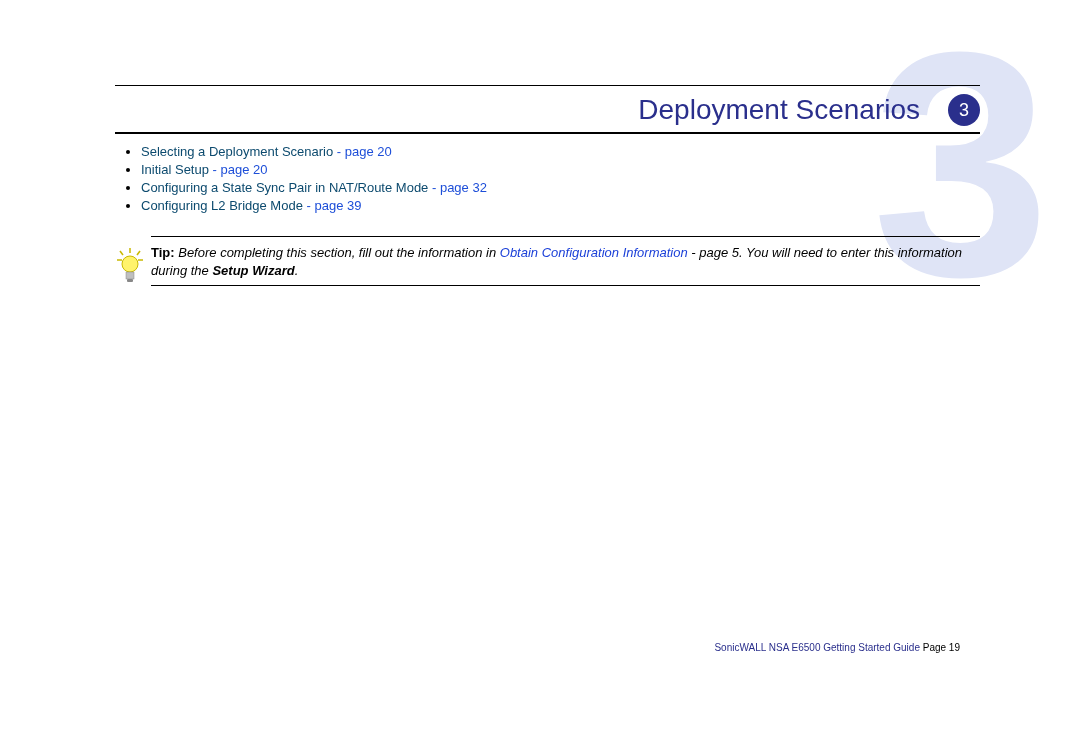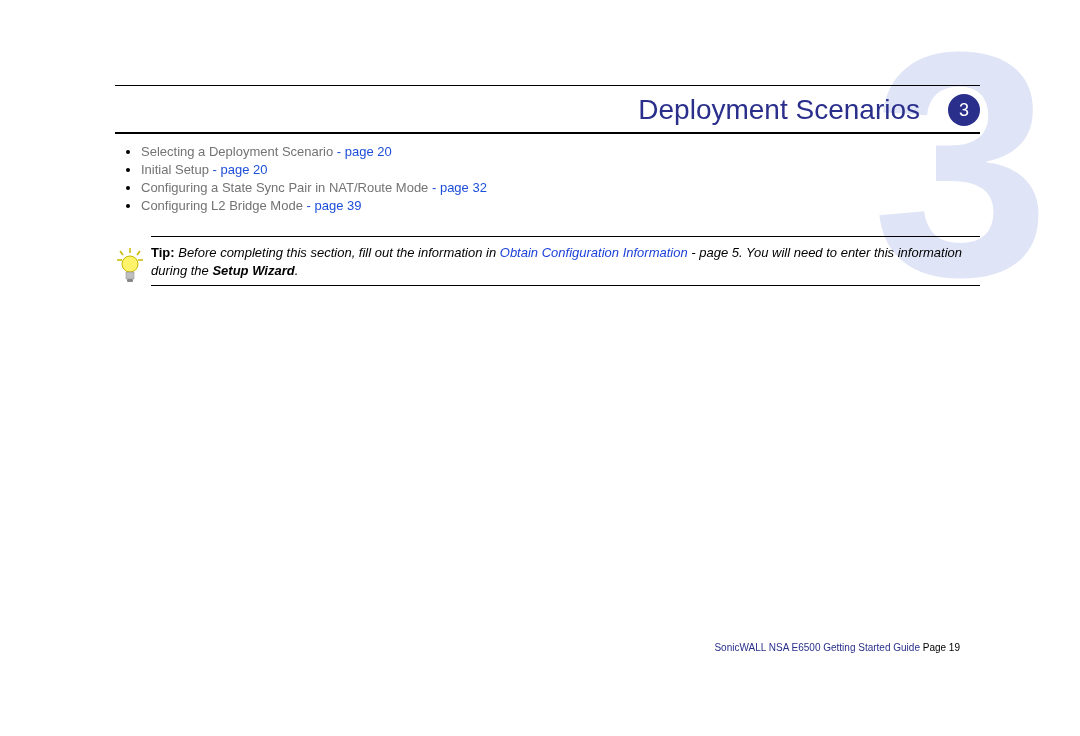--- a/index.html
+++ b/index.html
@@ -94,21 +94,21 @@
     margin: 0 0 10px 0;
     padding-left: 26px;
     list-style: disc;
   }
   ul.links li {
     font-size: 13px;
     margin: 3px 0;
     color: #000;
   }
   ul.links li .link {
-    color: #737373;
+    color: #0c4a6e;
     text-decoration: none;
     cursor: pointer;
     margin-top: 8px;
   }
   .page-ref {
     color: #1d4ed8;
   }
   .tip-block {
     display: flex;
     align-items: flex-end;

